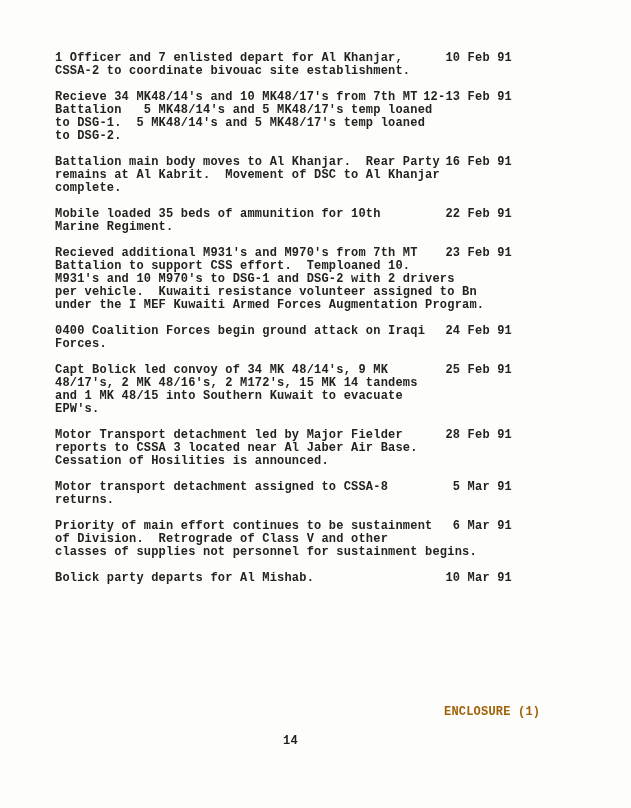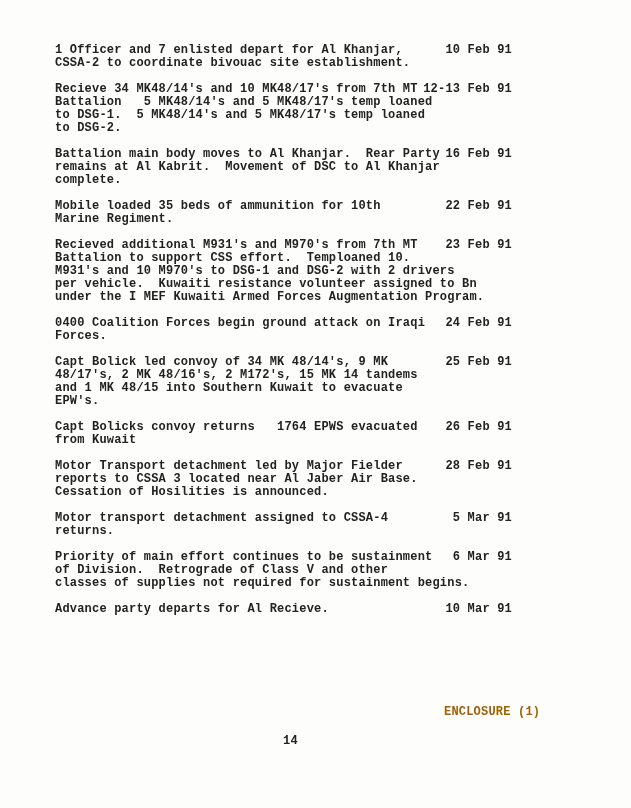--- a/index.html
+++ b/index.html
@@ -26,20 +26,21 @@
     position: relative;
     margin-bottom: 13px;
   }
   .entry-text {
     white-space: pre;
     font-size: 12px;
     line-height: 13px;
     font-weight: 700;
     letter-spacing: 0.2px;
     color: #222220;
+    margin-top: 8px;
   }
   .entry-date {
     position: absolute;
     top: 0;
     right: 8px;
     font-size: 12px;
     line-height: 13px;
     font-weight: 700;
     letter-spacing: 0.2px;
     color: #222220;
@@ -114,48 +115,43 @@
   </div>
 
   <div class="entry">
     <div class="entry-text">Capt Bolick led convoy of 34 MK 48/14's, 9 MK
 48/17's, 2 MK 48/16's, 2 M172's, 15 MK 14 tandems
 and 1 MK 48/15 into Southern Kuwait to evacuate
 EPW's.</div>
     <div class="entry-date">25 Feb 91</div>
   </div>
 
-  <div class="entry">
-    <div class="entry-text">Capt Bolicks convoy returns   1764 EPWS evacuated
-from Kuwait</div>
-    <div class="entry-date">26 Feb 91</div>
-  </div>
 
   <div class="entry">
     <div class="entry-text">Motor Transport detachment led by Major Fielder
 reports to CSSA 3 located near Al Jaber Air Base.
 Cessation of Hosilities is announced.</div>
     <div class="entry-date">28 Feb 91</div>
   </div>
 
   <div class="entry">
-    <div class="entry-text">Motor transport detachment assigned to CSSA-4
+    <div class="entry-text">Motor transport detachment assigned to CSSA-8
 returns.</div>
     <div class="entry-date">5 Mar 91</div>
   </div>
 
   <div class="entry">
     <div class="entry-text">Priority of main effort continues to be sustainment
 of Division.  Retrograde of Class V and other
-classes of supplies not required for sustainment begins.</div>
+classes of supplies not personnel for sustainment begins.</div>
     <div class="entry-date">6 Mar 91</div>
   </div>
 
   <div class="entry">
-    <div class="entry-text">Advance party departs for Al Recieve.</div>
+    <div class="entry-text">Bolick party departs for Al Mishab.</div>
     <div class="entry-date">10 Mar 91</div>
   </div>
 </div>
 
   <div class="footer-page">14</div>
 
   <div class="footer-enclosure">ENCLOSURE (1)</div>
 
 </div>
 

